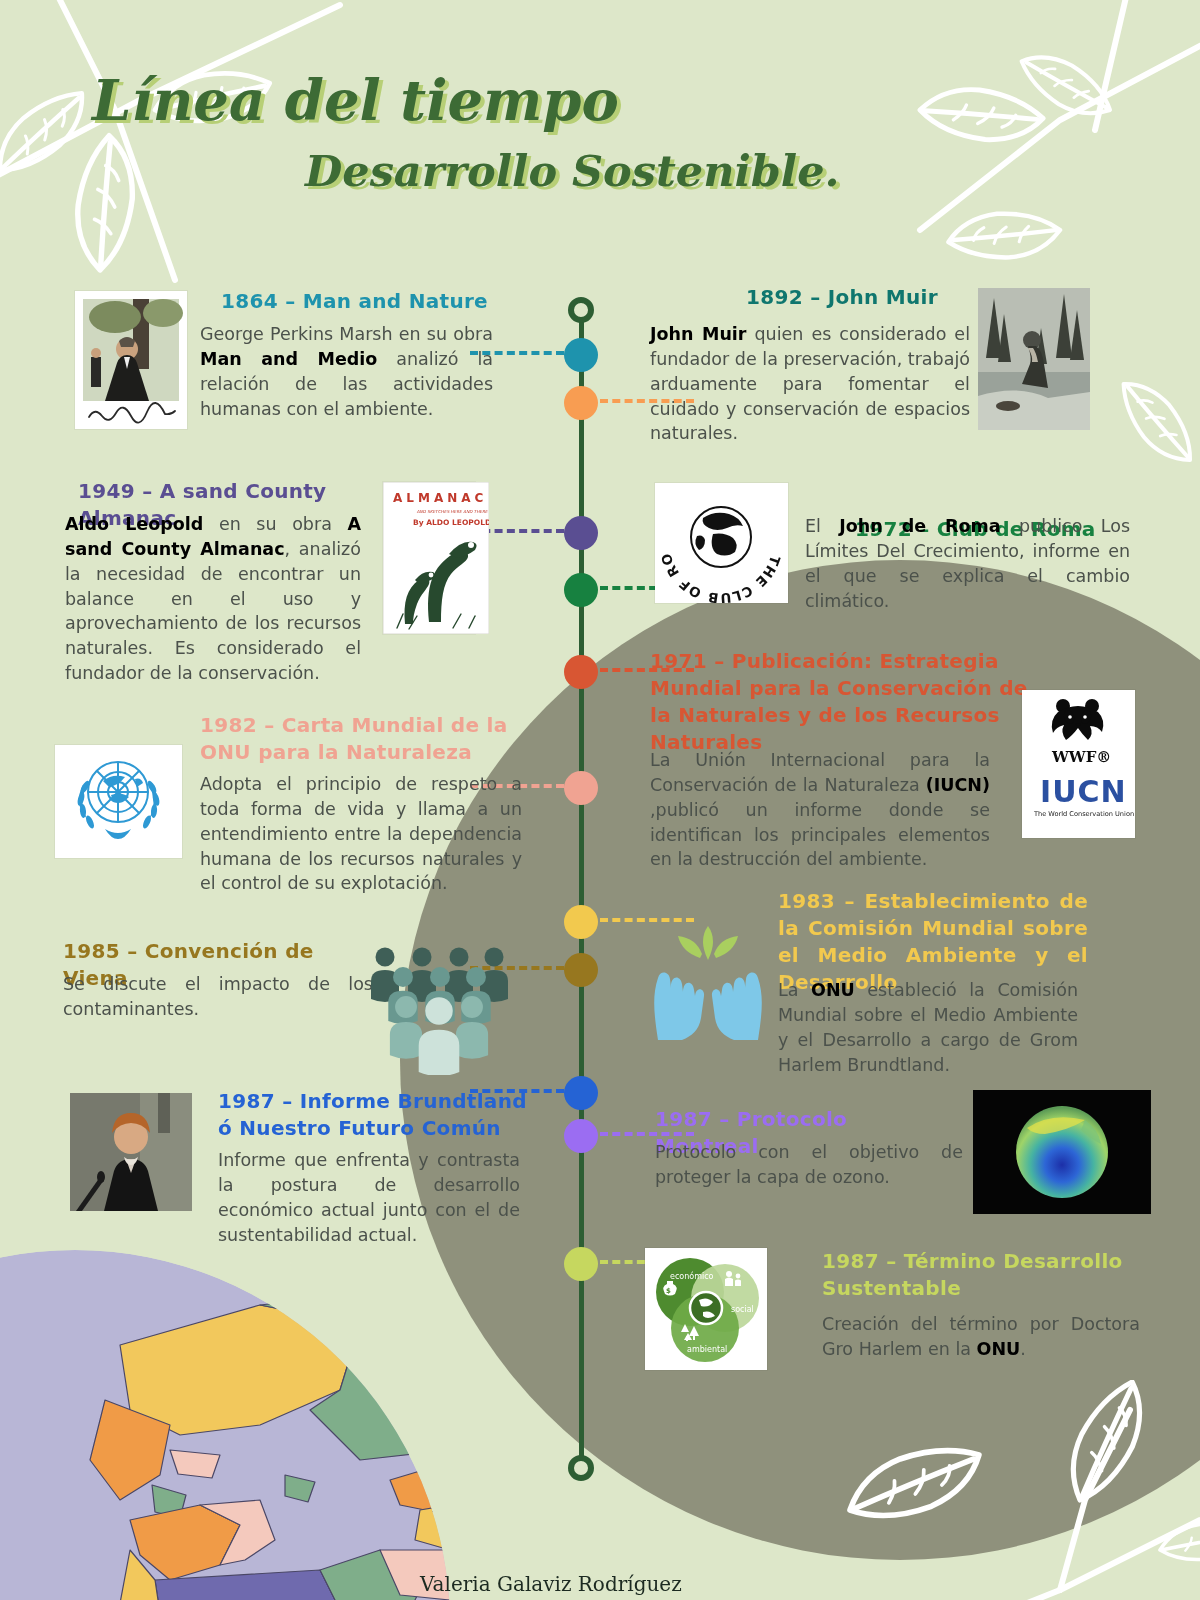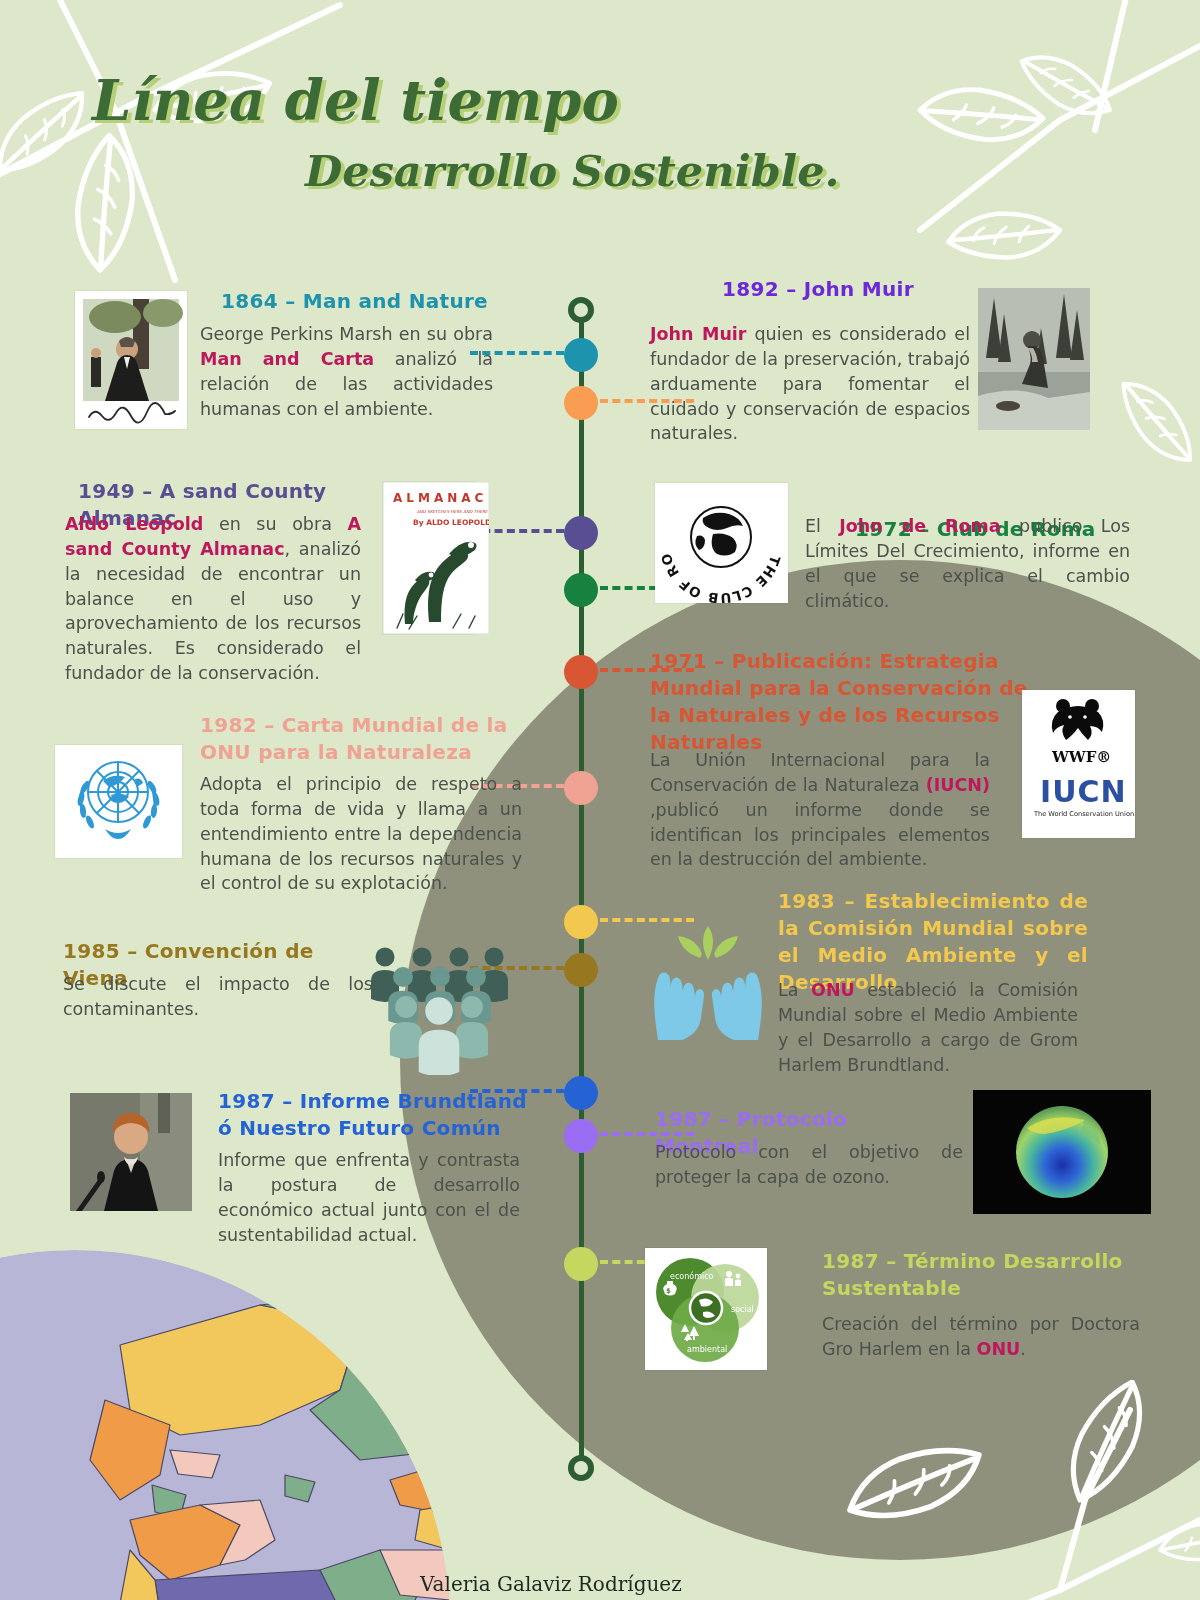--- a/index.html
+++ b/index.html
@@ -14,21 +14,21 @@
          color:#3d6b35;text-shadow:4px 3px 0 #b7cf76;z-index:3;line-height:1;}
   
   .tl-line{width:5px;background:#2d5e33;z-index:3;border-radius:3px;}
   .tl-ring{width:26px;height:26px;border:6px solid #2d5e33;border-radius:50%;
            background:transparent;z-index:4;box-sizing:border-box;}
   .dot{width:34px;height:34px;border-radius:50%;z-index:5;}
   .dash{height:0;border-top:4px dashed #999;z-index:4;}
   
   .event-title{font-weight:700;font-size:20px;letter-spacing:.3px;line-height:1.35;z-index:4;}
   .event-body{font-size:17.5px;color:#4b514b;line-height:1.42;text-align:justify;z-index:4;}
-  .event-body b{color:#be185d;}
+  .event-body b{color:#000000;}
   .card{background:#fff;z-index:4;box-shadow:0 0 0 1px rgba(0,0,0,.04);}
   .imgbox{z-index:4;}
   .decor{z-index:2;}
   .over-decor{z-index:2;}
   .footer{font-family:"DejaVu Serif",serif;font-size:20px;color:#1c2a21;z-index:6;margin-left:20px;}
 </style>
 </head>
 <body>
 
 <svg width="0" height="0" style="position:absolute">
@@ -145,23 +145,23 @@
     <rect x="16" y="66" width="10" height="30" fill="#2a2a28"></rect>
       <circle cx="21" cy="62" r="5" fill="#c8a07c"></circle>
     <circle cx="52" cy="58" r="11" fill="#caa27e"></circle>
       <path d="M44,50 Q52,42 60,50 L58,56 L46,56 Z" fill="#5b5247"></path>
     <path d="M30,110 L42,72 Q45,64 52,64 Q59,64 62,72 L74,110 Z" fill="#1d1d1b"></path>
     <path d="M49,66 L52,78 L55,66 Z" fill="#eee"></path>
     <path d="M14,126 q6,-10 13,-1 t14,-3 t15,3 t16,-4 t18,2 q6,1 10,-3" fill="none" stroke="#2a2a2a" stroke-width="1.8" stroke-linecap="round"></path>
   </svg>
 </div>
 <div class="abs event-title" style="left: 207px; top: 288px; width: 300px; color: rgb(30, 147, 173); margin-left: 14px;">1864 – Man and Nature</div>
-<div class="abs event-body" style="left:200px;top:322px;width:293px">George Perkins Marsh en su obra <b>Man and Carta</b> analizó la relación de las actividades humanas con el ambiente.</div>
-
-<div class="abs event-title" style="left: 722px; top: 276px; width: 240px; color: #6d28d9;">1892 – John Muir</div>
+<div class="abs event-body" style="left:200px;top:322px;width:293px">George Perkins Marsh en su obra <b>Man and Medio</b> analizó la relación de las actividades humanas con el ambiente.</div>
+
+<div class="abs event-title" style="left: 722px; top: 284px; width: 240px; color: #0f766e; text-align: center;">1892 – John Muir</div>
 <div class="abs event-body" style="left:650px;top:322px;width:320px"><b>John Muir</b> quien es considerado el fundador de la preservación, trabajó arduamente para fomentar el cuidado y conservación de espacios naturales.</div>
 <div class="abs imgbox" style="left:978px;top:288px;width:112px;height:142px">
   <svg width="112" height="142">
     <rect width="112" height="142" fill="#b9beb4"></rect>
     <rect y="84" width="112" height="30" fill="#9aa29a"></rect>
     <g fill="#3c4038">
       <path d="M8,70 L16,10 L24,70 Z"></path>
         <path d="M20,74 L26,26 L33,74 Z"></path>
       <path d="M78,70 L86,6 L94,70 Z"></path>
         <path d="M92,72 L99,22 L106,72 Z"></path>

